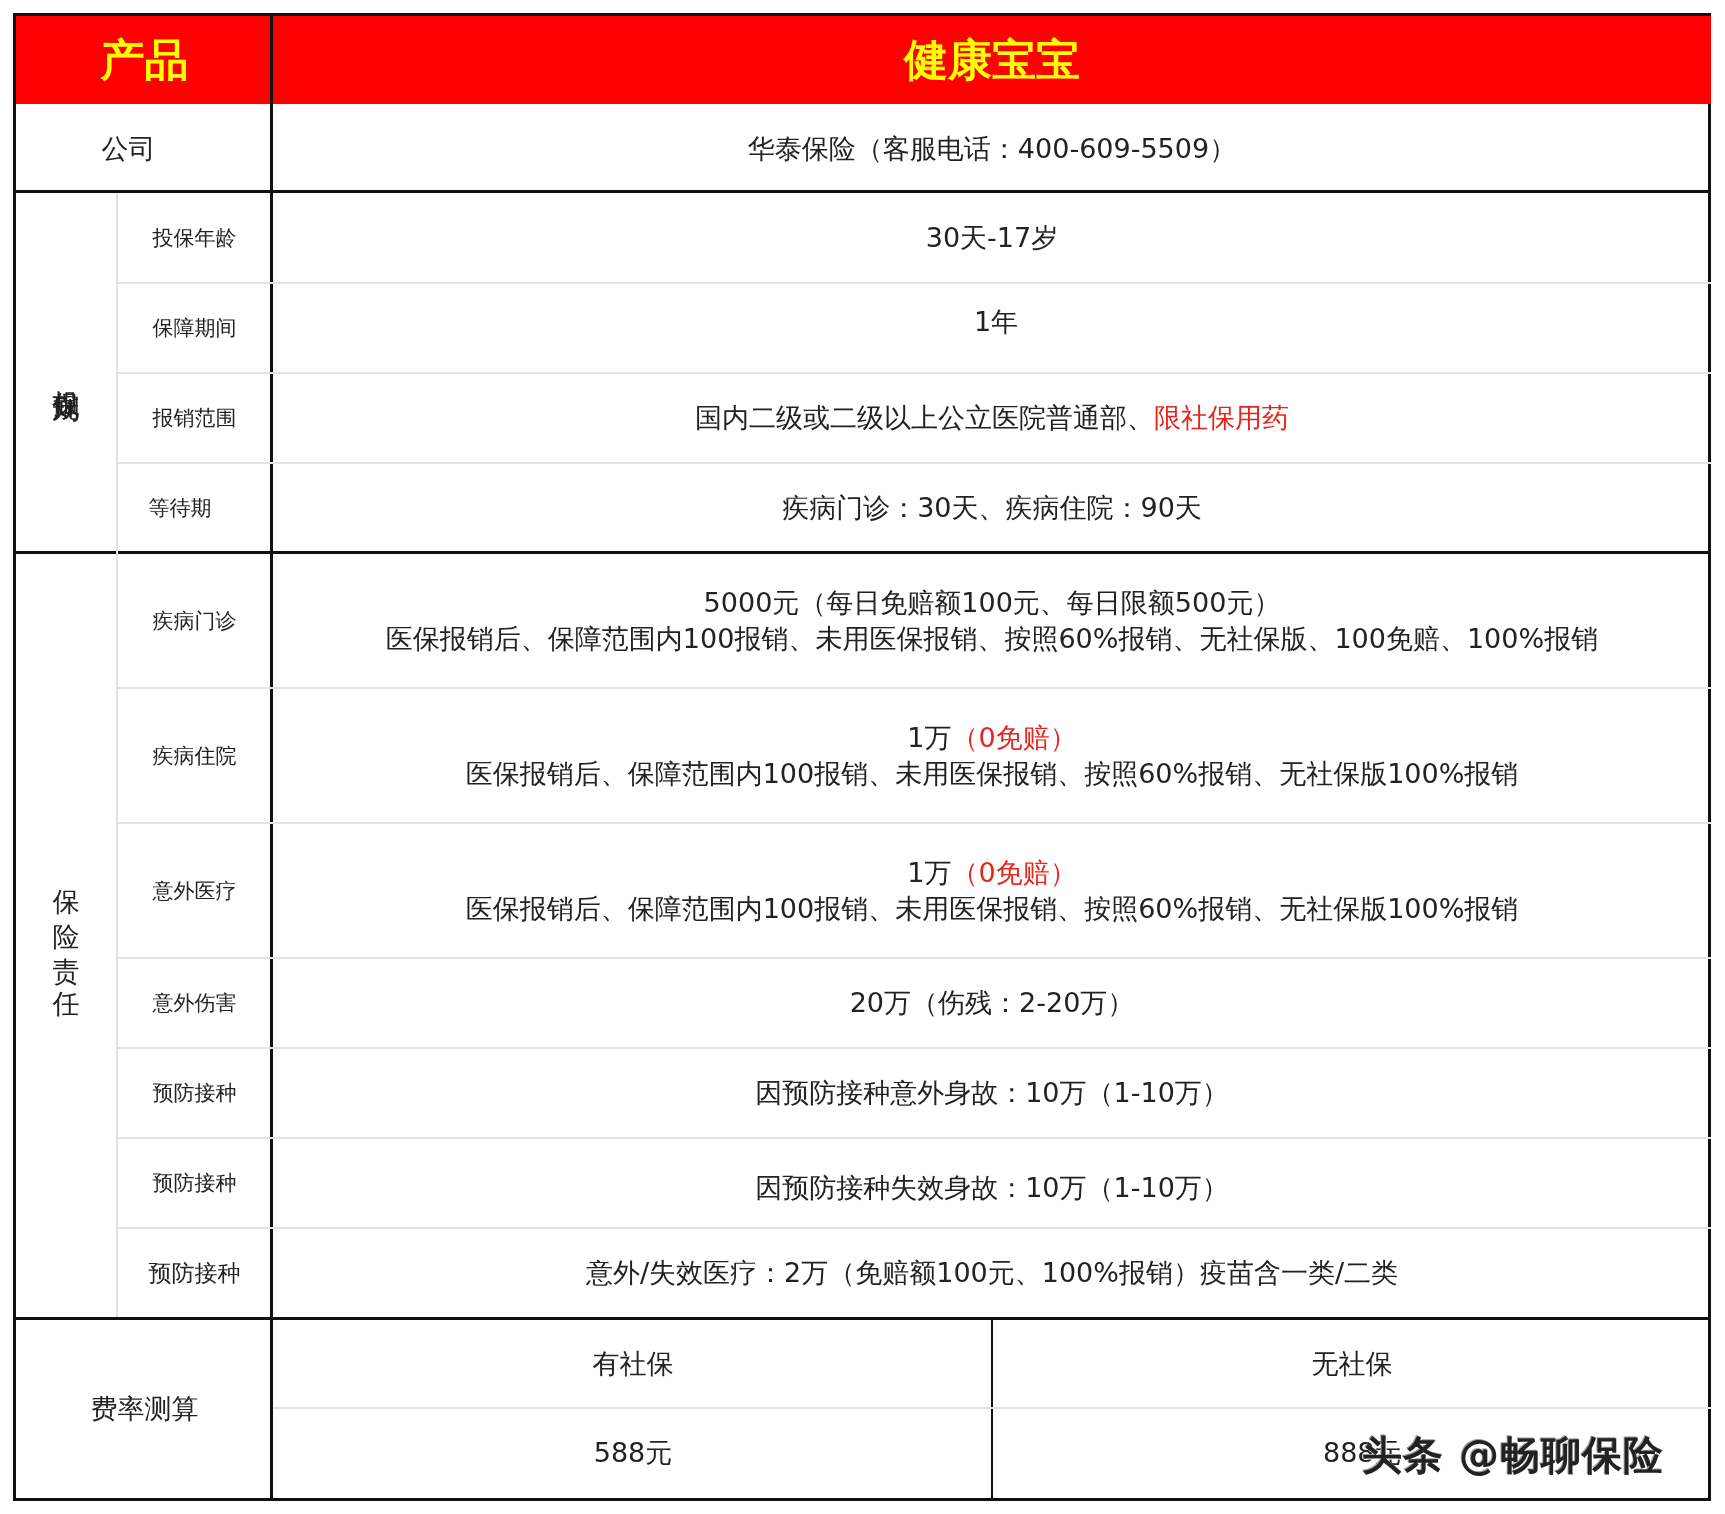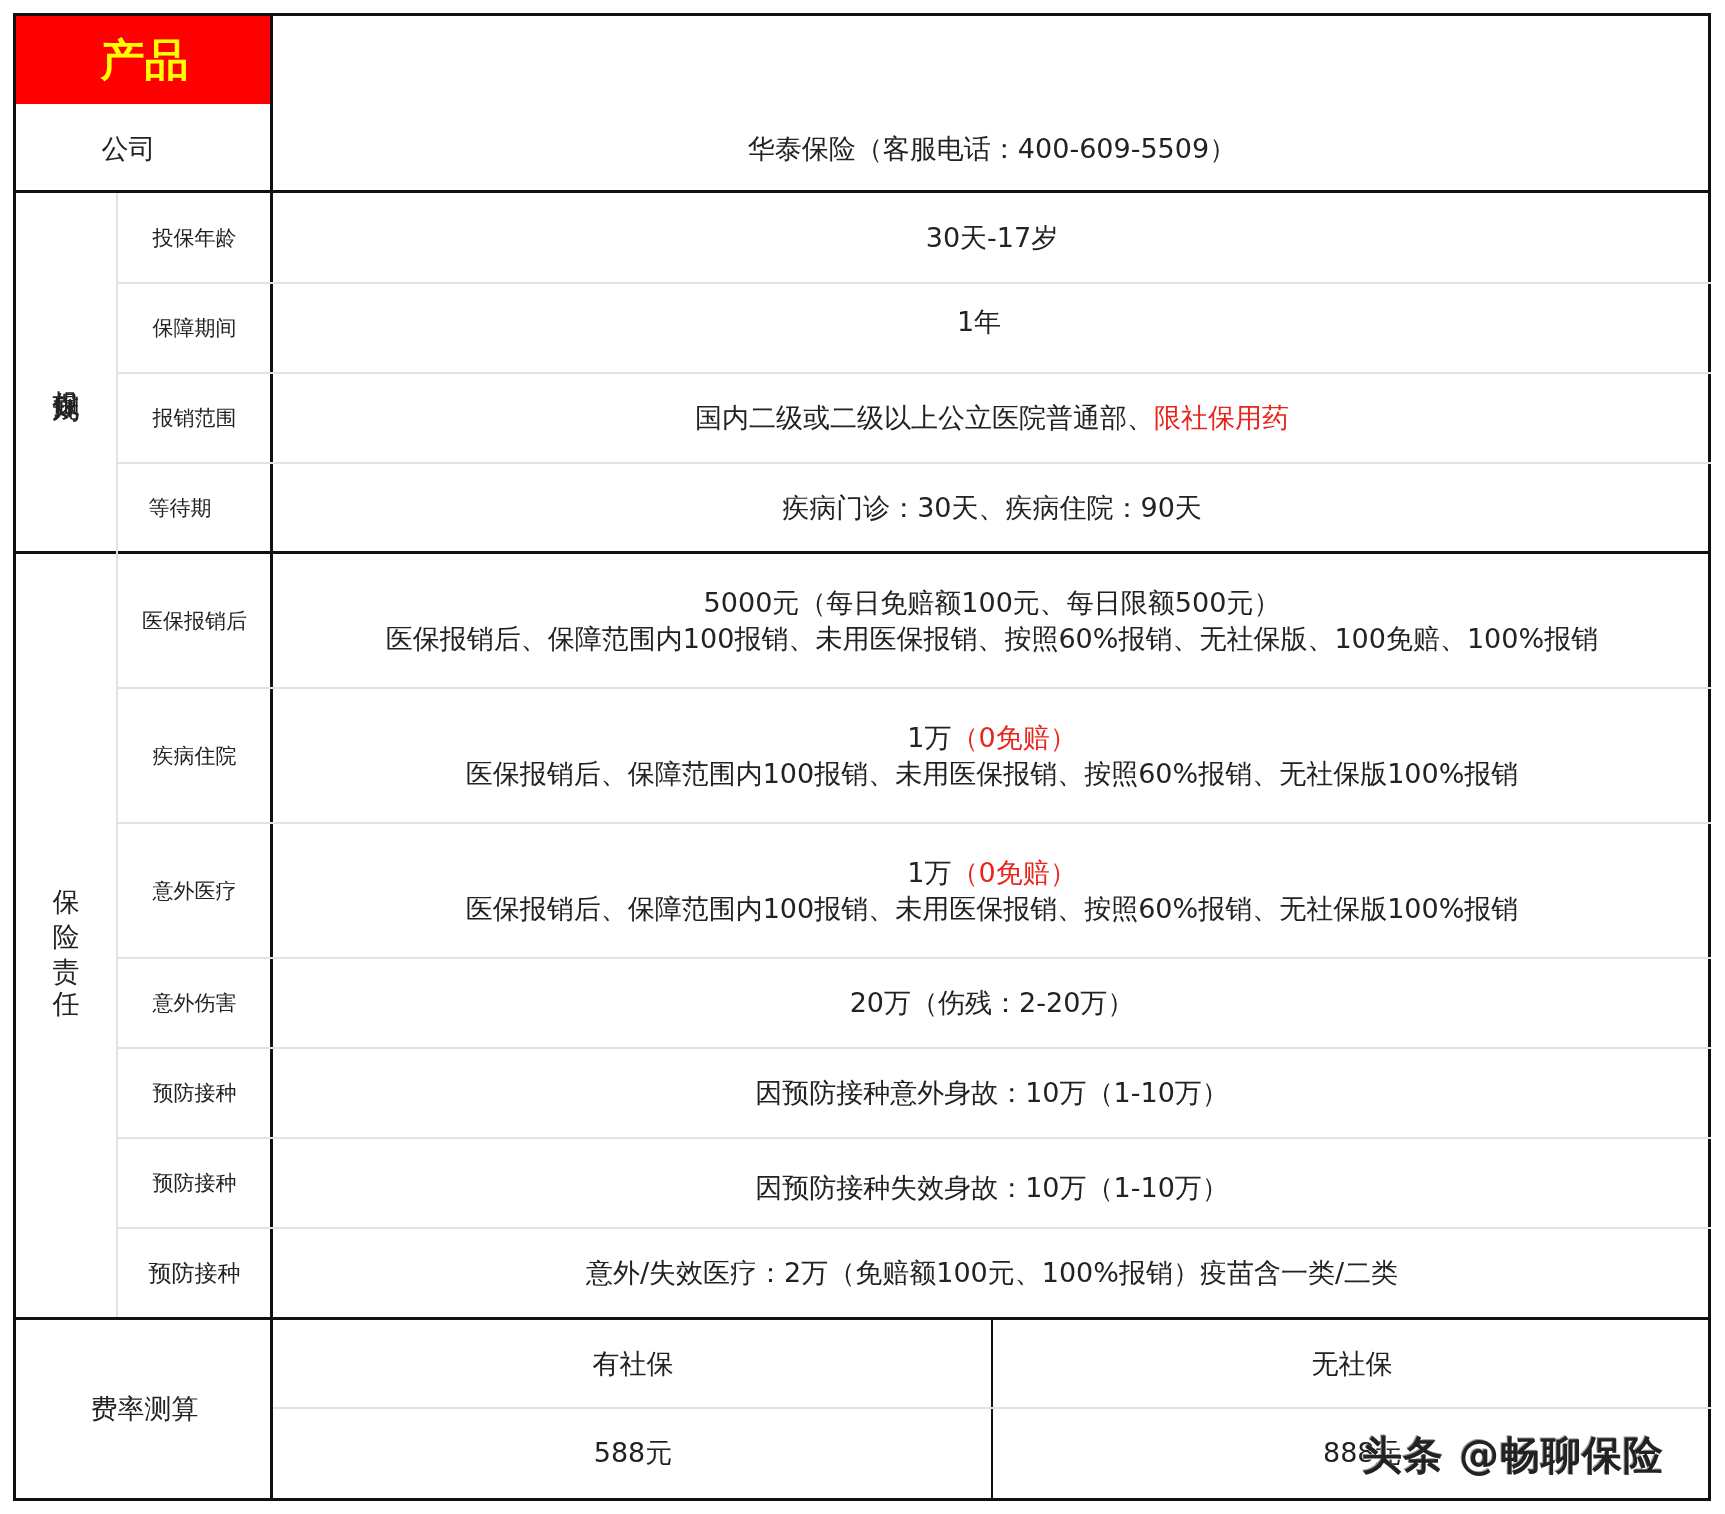--- a/index.html
+++ b/index.html
@@ -16,44 +16,45 @@
   .vert{writing-mode:vertical-rl;text-orientation:upright;}
   .sub{font-size:21px;}
   .wm{position:absolute;font-size:40px;color:#222;font-weight:bold;letter-spacing:1px;text-shadow:1px 1px 0 #fff,-1px -1px 0 #999;}
 </style>
 </head>
 <body>
 
 <div class="tbl">
 
   <div class="cell hdr" style="left:0;top:0;width:257px;height:88px;">产品</div>
+  <div class="cell hdr" style="left:257px;top:0;width:1438px;height:88px;">健康宝宝</div>
 
   <div class="cell txt" style="left:0;top:88px;width:225px;height:89px;">公司</div>
   <div class="cell txt" style="left:257px;top:88px;width:1438px;height:89px;">华泰保险（客服电话：400-609-5509）</div>
 
   <div class="cell txt vert" style="left:0;top:177px;width:100px;height:360px;letter-spacing:2px;">投保规则</div>
 
   <div class="cell sub" style="left:100px;top:177px;width:157px;height:90px;">投保年龄</div>
   <div class="cell txt" style="left:257px;top:177px;width:1438px;height:90px;">30天-17岁</div>
 
   <div class="cell sub" style="left:100px;top:267px;width:157px;height:90px;">保障期间</div>
-  <div class="cell txt" style="left:244px;top:267px;width:1438px;height:77px;">1年</div>
+  <div class="cell txt" style="left:261px;top:267px;width:1438px;height:77px;">1年</div>
 
   <div class="cell sub" style="left:100px;top:357px;width:157px;height:90px;">报销范围</div>
   <div class="cell txt" style="left:257px;top:357px;width:1438px;height:90px;border-radius:27px;">
     <span>国内二级或二级以上公立医院普通部、</span>
       <span class="red">限社保用药</span>
   </div>
 
   <div class="cell sub" style="left:100px;top:447px;width:128px;height:90px;">等待期</div>
   <div class="cell txt" style="left:257px;top:447px;width:1438px;height:90px;text-align:center;">疾病门诊：30天、疾病住院：90天</div>
 
   <div class="cell txt vert" style="left:0;top:537px;width:100px;height:766px;letter-spacing:34px;">保险责任</div>
 
-  <div class="cell sub" style="left:100px;top:537px;width:157px;height:135px;">医保报销后</div>
+  <div class="cell sub" style="left:100px;top:537px;width:157px;height:135px;">疾病门诊</div>
   <div class="cell txt" style="left:257px;top:537px;width:1438px;height:135px;flex-direction:column;">
     <div>5000元（每日免赔额100元、每日限额500元）</div>
     <div>医保报销后、保障范围内100报销、未用医保报销、按照60%报销、无社保版、100免赔、100%报销</div>
   </div>
 
   <div class="cell sub" style="left:100px;top:672px;width:157px;height:135px;">疾病住院</div>
   <div class="cell txt" style="left:257px;top:672px;width:1438px;height:135px;flex-direction:column;">
     <div><span>1万</span><span class="red">（0免赔）</span></div>
     <div>医保报销后、保障范围内100报销、未用医保报销、按照60%报销、无社保版100%报销</div>
   </div>

